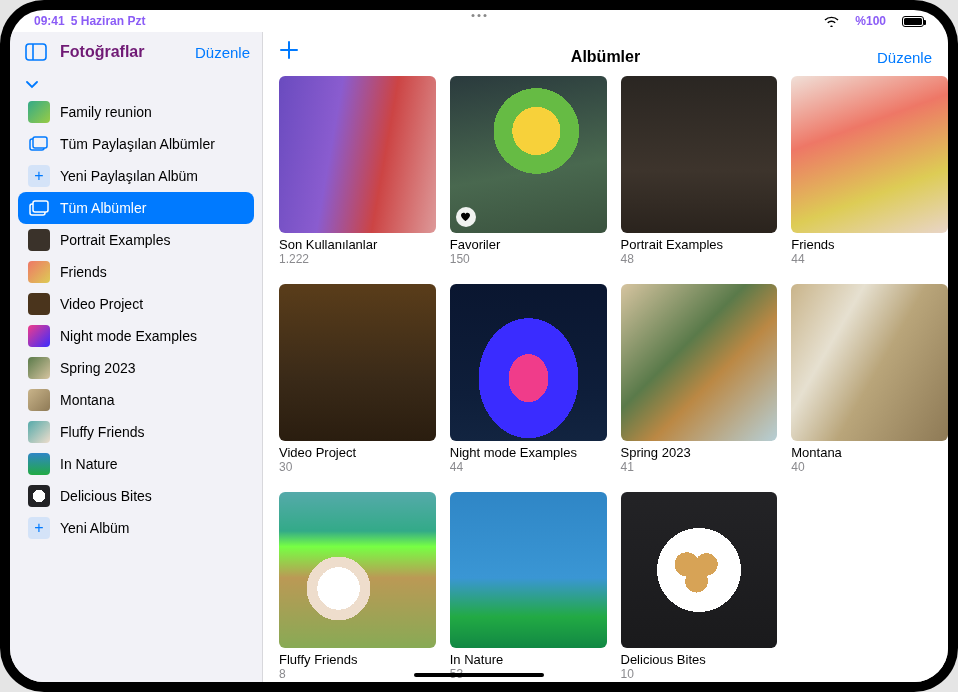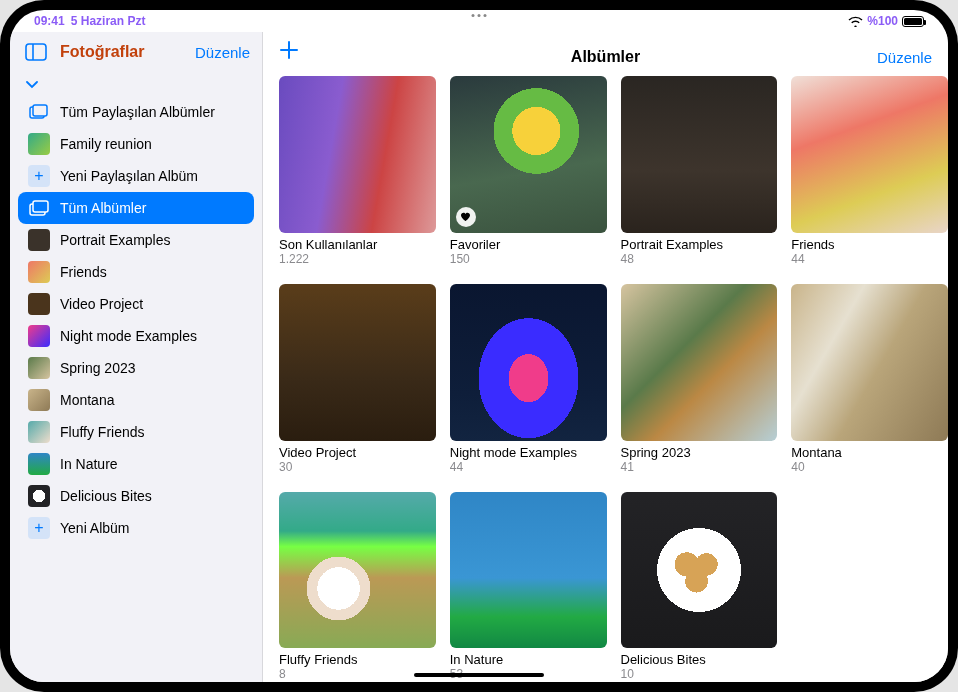--- a/index.html
+++ b/index.html
@@ -34,21 +34,21 @@
     display: flex;
     align-items: center;
     justify-content: space-between;
     padding: 0 24px;
     font-size: 12px;
     font-weight: 600;
     color: #8b5cf6;
     position: relative;
   }
   .status-left { display: flex; gap: 6px; align-items: center; }
-  .status-right { display: flex; gap: 4px; align-items: center; }
+  .status-right { display: flex; gap: 16px; align-items: center; }
   .pill {
     position: absolute;
     left: 50%;
     transform: translateX(-50%);
     top: 4px;
     display: flex;
     gap: 3px;
   }
   .pill span { width: 3px; height: 3px; background: #888; border-radius: 50%; }
   .wifi-icon, .battery-icon { display: inline-flex; align-items: center; }
@@ -84,21 +84,21 @@
     gap: 10px;
   }
   .sidebar-toggle {
     width: 28px; height: 24px;
     color: #007aff;
     display: flex; align-items: center; justify-content: center;
   }
   .sidebar-title {
     font-size: 16px;
     font-weight: 700;
-    color: #c2410c;
+    color: #701a75;
     flex: 1;
   }
   .sidebar-edit {
     color: #007aff;
     font-size: 15px;
     font-weight: 400;
   }
   .sidebar-scroll {
     flex: 1;
     overflow-y: auto;
@@ -319,32 +319,32 @@
 
           <div class="section-header">
             <span class="chevron">
               <svg width="12" height="8" viewBox="0 0 12 8">
                   <path d="M1 1l5 5 5-5" fill="none" stroke="#007aff" stroke-width="1.8" stroke-linecap="round"></path>
                 </svg>
             </span>
           </div>
 
           <div class="sidebar-item">
+            <span class="thumb t-family"></span>
+            <span>Family reunion</span>
+          </div>
+
+          <div class="sidebar-item">
             <span class="item-icon">
               <svg width="20" height="16" viewBox="0 0 20 16">
                   <rect x="1" y="3" width="14" height="11" rx="2" fill="none" stroke="#007aff" stroke-width="1.5"></rect>
                   <rect x="4" y="1" width="14" height="11" rx="2" fill="#f2f2f7" stroke="#007aff" stroke-width="1.5"></rect>
                 </svg>
             </span>
             <span>Tüm Paylaşılan Albümler</span>
-          </div>
-
-          <div class="sidebar-item">
-            <span class="thumb t-family"></span>
-            <span>Family reunion</span>
           </div>
 
           <div class="sidebar-item">
             <span class="add-icon">+</span>
             <span>Yeni Paylaşılan Albüm</span>
           </div>
 
 
           <div class="sidebar-item selected">
             <span class="item-icon">

